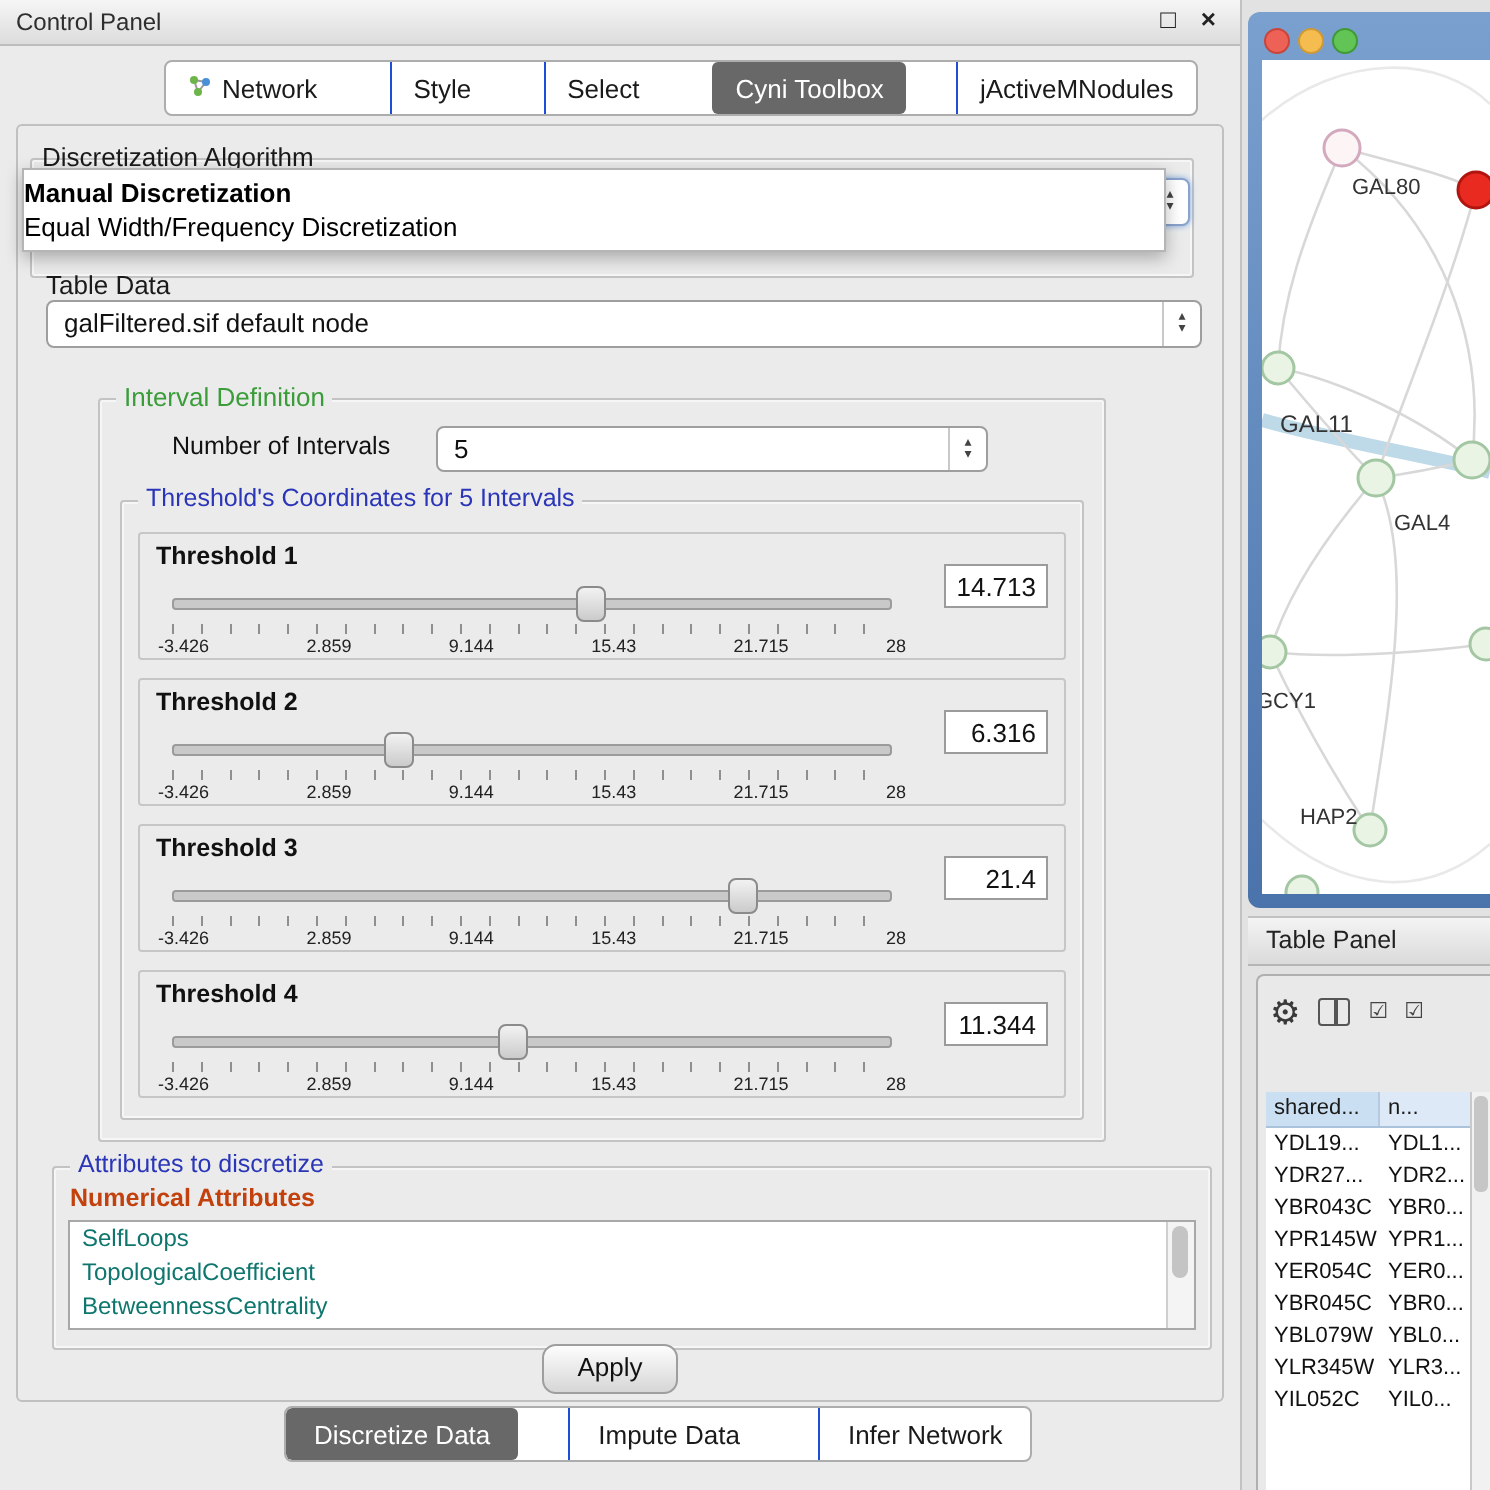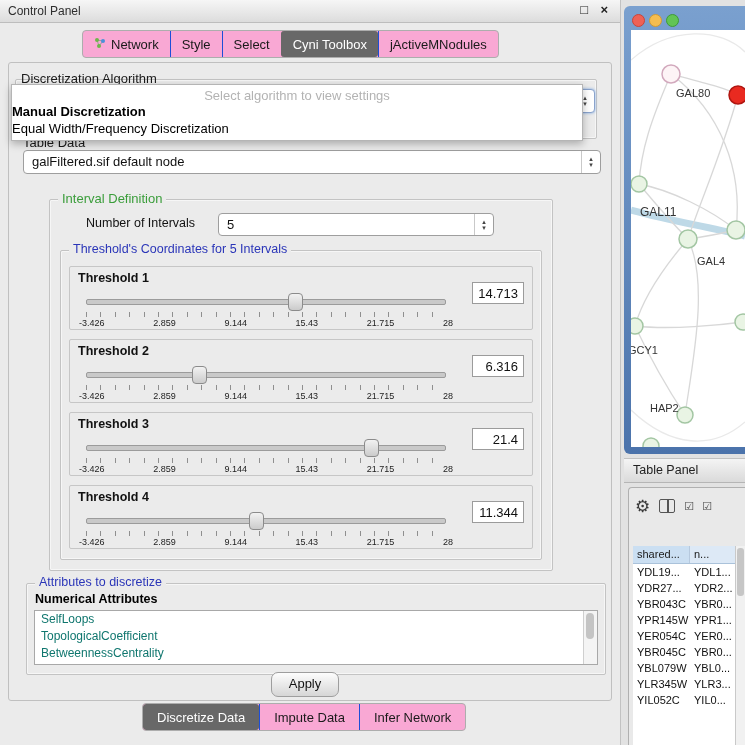--- a/index.html
+++ b/index.html
@@ -7,21 +7,21 @@
   #page{position:relative;width:745px;height:745px;background:#e2e2e2;overflow:hidden;}
 
   
   #control-panel{position:absolute;left:0;top:0;width:620px;height:745px;background:#ebebeb;border-right:1px solid #c2c2c2;}
   #titlebar{position:absolute;left:0;top:0;width:100%;height:22px;background:linear-gradient(#f6f6f6,#dcdcdc);border-bottom:1px solid #bdbdbd;}
   #titlebar .title{position:absolute;left:8px;top:4px;font-size:12px;color:#2e2e2e;}
   .win-icon{position:absolute;top:2px;font-size:13px;color:#222;}
   #float-icon{right:32px;}
   #close-icon{right:12px;font-weight:bold;}
 
-  .tabbar{display:inline-flex;align-items:stretch;border:1px solid #adadad;border-radius:4px;background:#f9a8d4;overflow:hidden;}
+  .tabbar{display:inline-flex;align-items:stretch;border:1px solid #adadad;border-radius:4px;background:#ffffff;overflow:hidden;gap:25px;}
   #top-tabbar{position:absolute;left:82px;top:30px;height:26px;}
   #bottom-tabbar{position:absolute;left:142px;top:703px;height:26px;}
   .tab{padding:0 11px;line-height:25px;font-size:13px;color:#1a1a1a;border-left:1px solid #1d4ed8;display:flex;align-items:center;gap:5px;white-space:nowrap;cursor:default;}
   .tab:first-child{border-left:none;}
   .tab.selected{background:#686868;color:#fff;border-left-color:#686868;border-radius:3px;}
   #bottom-tabbar .tab{padding:0 14px;}
 
   #main-panel{position:absolute;left:8px;top:62px;width:602px;height:637px;border:1px solid #c0c0c0;border-radius:3px;background:#ebebeb;}
 
   .group{position:absolute;border:1px solid #c3c3c3;border-radius:2px;box-shadow:inset 0 0 0 1px rgba(255,255,255,.55);}
@@ -54,21 +54,21 @@
   .th-label{position:absolute;left:8px;top:4px;font-size:12.5px;font-weight:bold;color:#111;}
   .slider{position:absolute;left:16px;top:26px;width:360px;height:34px;}
   .track{position:absolute;left:0;right:0;top:6px;height:4px;background:#c9c9c9;border:1px solid #9b9b9b;border-radius:2px;}
   .thumb{position:absolute;top:0;width:13px;height:16px;background:linear-gradient(#f2f2f2,#cbcbcb);border:1px solid #8b8b8b;border-radius:4px;}
   .ticks{position:absolute;left:0;right:0;top:19px;height:5px;background:repeating-linear-gradient(90deg,#8f8f8f 0,#8f8f8f 1px,transparent 1px,transparent 14.4px);}
   .scale{position:absolute;left:-7px;right:-7px;top:25px;display:flex;justify-content:space-between;font-size:9px;color:#222;}
   .th-value{position:absolute;right:8px;top:15px;width:52px;height:22px;background:#fff;border:1px solid #9b9b9b;font-family:"Liberation Sans",sans-serif;font-size:13px;color:#111;text-align:right;padding:0 5px;box-sizing:border-box;}
 
   
   #attr-group{left:17px;top:520px;width:578px;height:90px;}
-  #attr-label{position:absolute;left:8px;top:8px;font-size:12.5px;font-weight:bold;color:#000000;}
+  #attr-label{position:absolute;left:8px;top:8px;font-size:12.5px;font-weight:bold;color:#c2410c;}
   #attr-list{position:absolute;left:7px;top:26px;width:562px;height:53px;background:#fff;border:1px solid #a8a8a8;overflow:hidden;}
   .list-item{font-size:12px;line-height:15px;padding:1px 6px;color:#0f766e;white-space:nowrap;}
   #attr-scrollbar{position:absolute;right:0;top:0;bottom:0;width:13px;background:#f4f4f4;border-left:1px solid #cfcfcf;}
   #attr-scroll-thumb{position:absolute;left:2px;top:2px;width:8px;height:26px;background:#c4c4c4;border-radius:4px;}
 
   #apply-button{position:absolute;left:262px;top:609px;width:66px;height:23px;border:1px solid #9e9e9e;border-radius:7px;background:linear-gradient(#fdfdfd,#d6d6d6);font-size:13px;color:#111;text-align:center;line-height:22px;}
 
   
   #network-window{position:absolute;left:624px;top:6px;width:121px;height:448px;background:linear-gradient(#7aa0cf,#4b73ab);border-radius:6px 0 0 6px;}
   .mac-btn{position:absolute;top:8px;width:11px;height:11px;border-radius:50%;}
@@ -150,21 +150,20 @@
 
       <div id="algo-combo" class="combo">
         <span class="combo-text"></span>
         <span class="stepper">
           <span>▴</span>
           <span>▾</span>
         </span>
       </div>
 
       <div id="algo-popup">
-        <div class="placeholder">Select algorithm to view settings</div>
         <div id="algo-options">
             <div class="option first">Manual Discretization</div>
             <div class="option">Equal Width/Frequency Discretization</div>
           </div>
       </div>
 
       <div id="table-data-label">Table Data</div>
       <div id="table-data-combo" class="combo">
         <span class="combo-text">galFiltered.sif default node</span>
         <span class="stepper">

